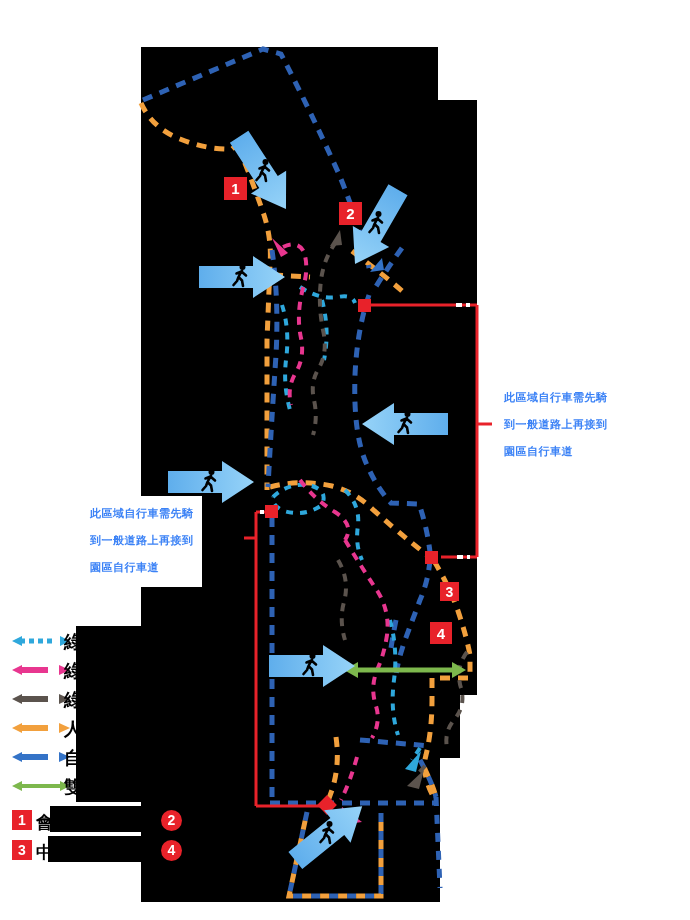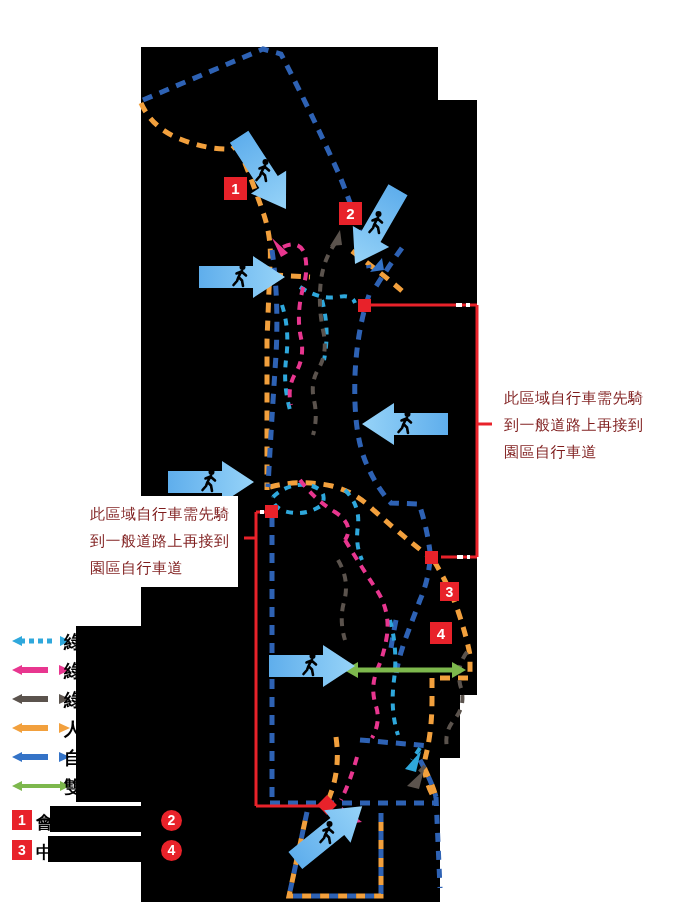--- a/index.html
+++ b/index.html
@@ -1,19 +1,19 @@
 <!DOCTYPE html>
 <html><head>
 <meta charset="utf-8">
 <style>
   html,body{margin:0;padding:0;background:#ffffff;}
   #stage{position:relative;width:690px;height:920px;background:#ffffff;overflow:hidden;
          font-family:"Liberation Sans","DejaVu Sans",sans-serif;}
   #map-svg{position:absolute;left:0;top:0;z-index:2;}
-  .note{position:absolute;z-index:3;color:#7f1d1d;font-weight:400;font-size:15px;
+  .note{position:absolute;z-index:3;color:#3b82f6;font-weight:700;font-size:11px;
         line-height:27px;letter-spacing:0.5px;white-space:nowrap;}
   #left-note{left:84px;top:496px;background:#ffffff;padding:4px 8px 6px 6px;}
   #right-note{left:500px;top:382px;background:#ffffff;padding:2px 4px;}
   
   .lg-row{position:absolute;z-index:1;height:22px;}
   .lg-label{position:absolute;left:52px;top:0px;font-size:18px;font-weight:700;color:#000;}
   .lg-line{position:absolute;left:0;top:4px;}
   .lg-mark-label{position:absolute;z-index:1;font-size:17px;font-weight:700;color:#000;}
   .sq-marker{position:absolute;z-index:3;width:20px;height:20px;background:#E8222A;
              color:#fff;font-size:14px;font-weight:700;text-align:center;line-height:20px;}

